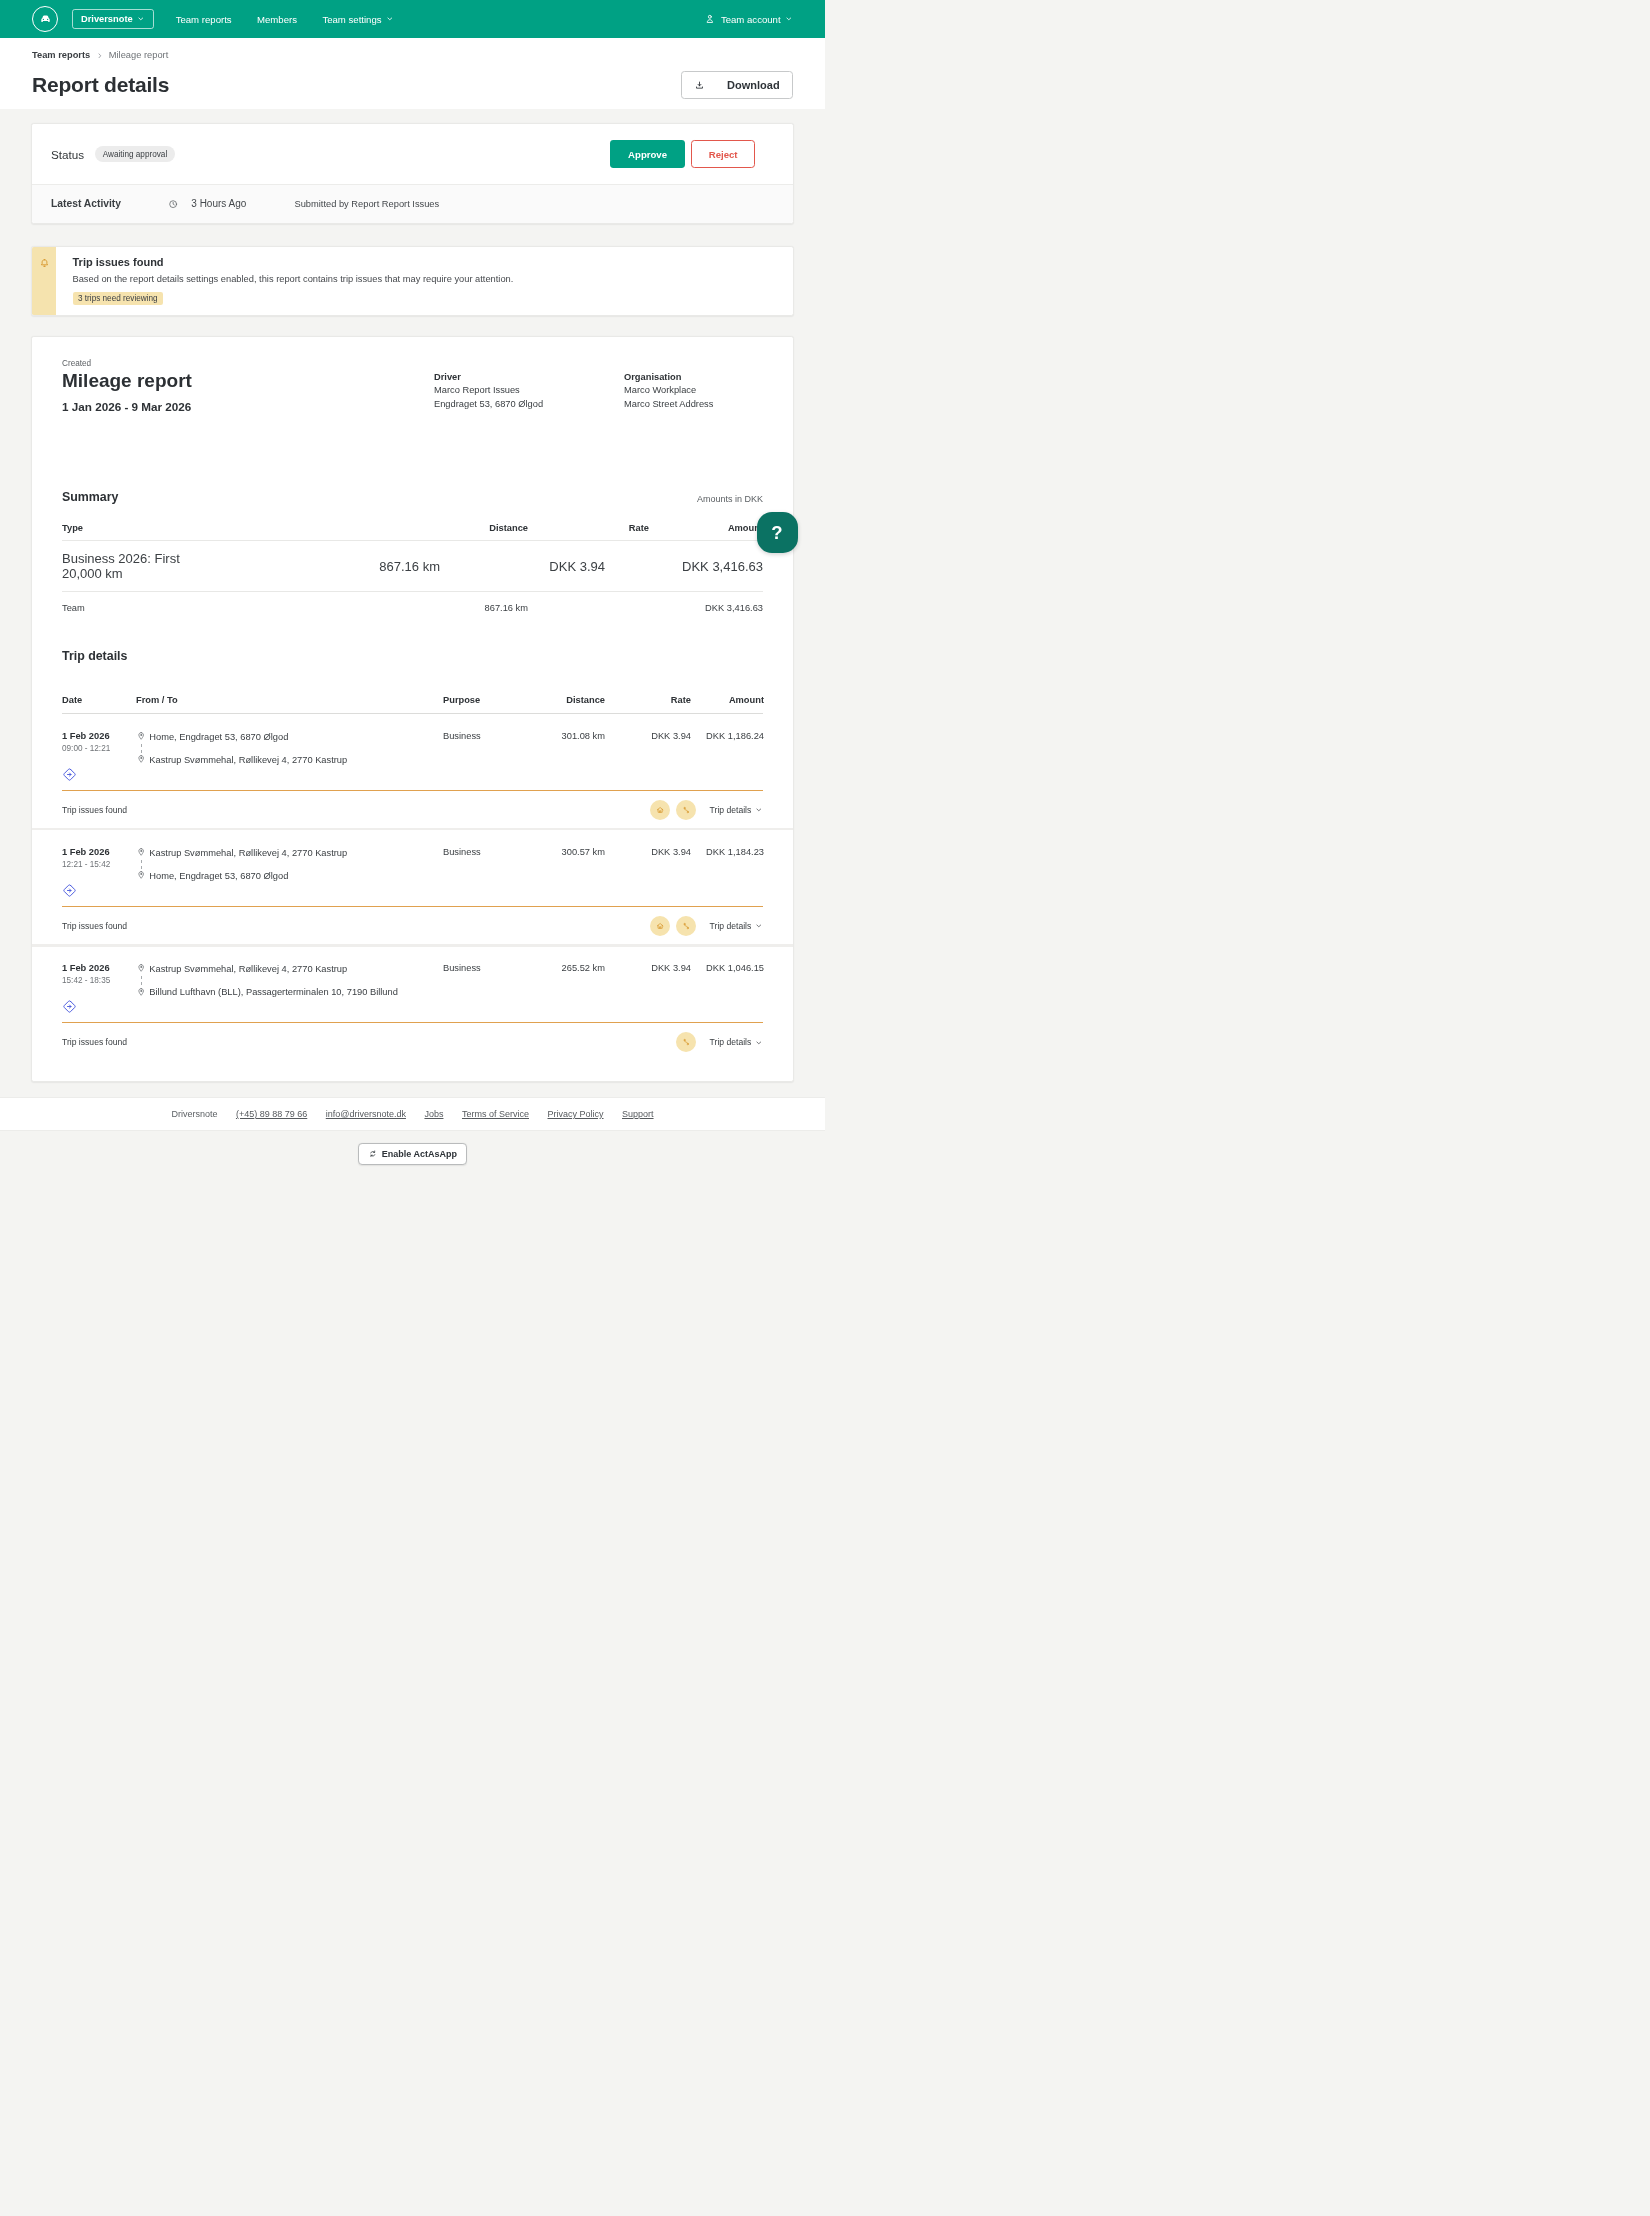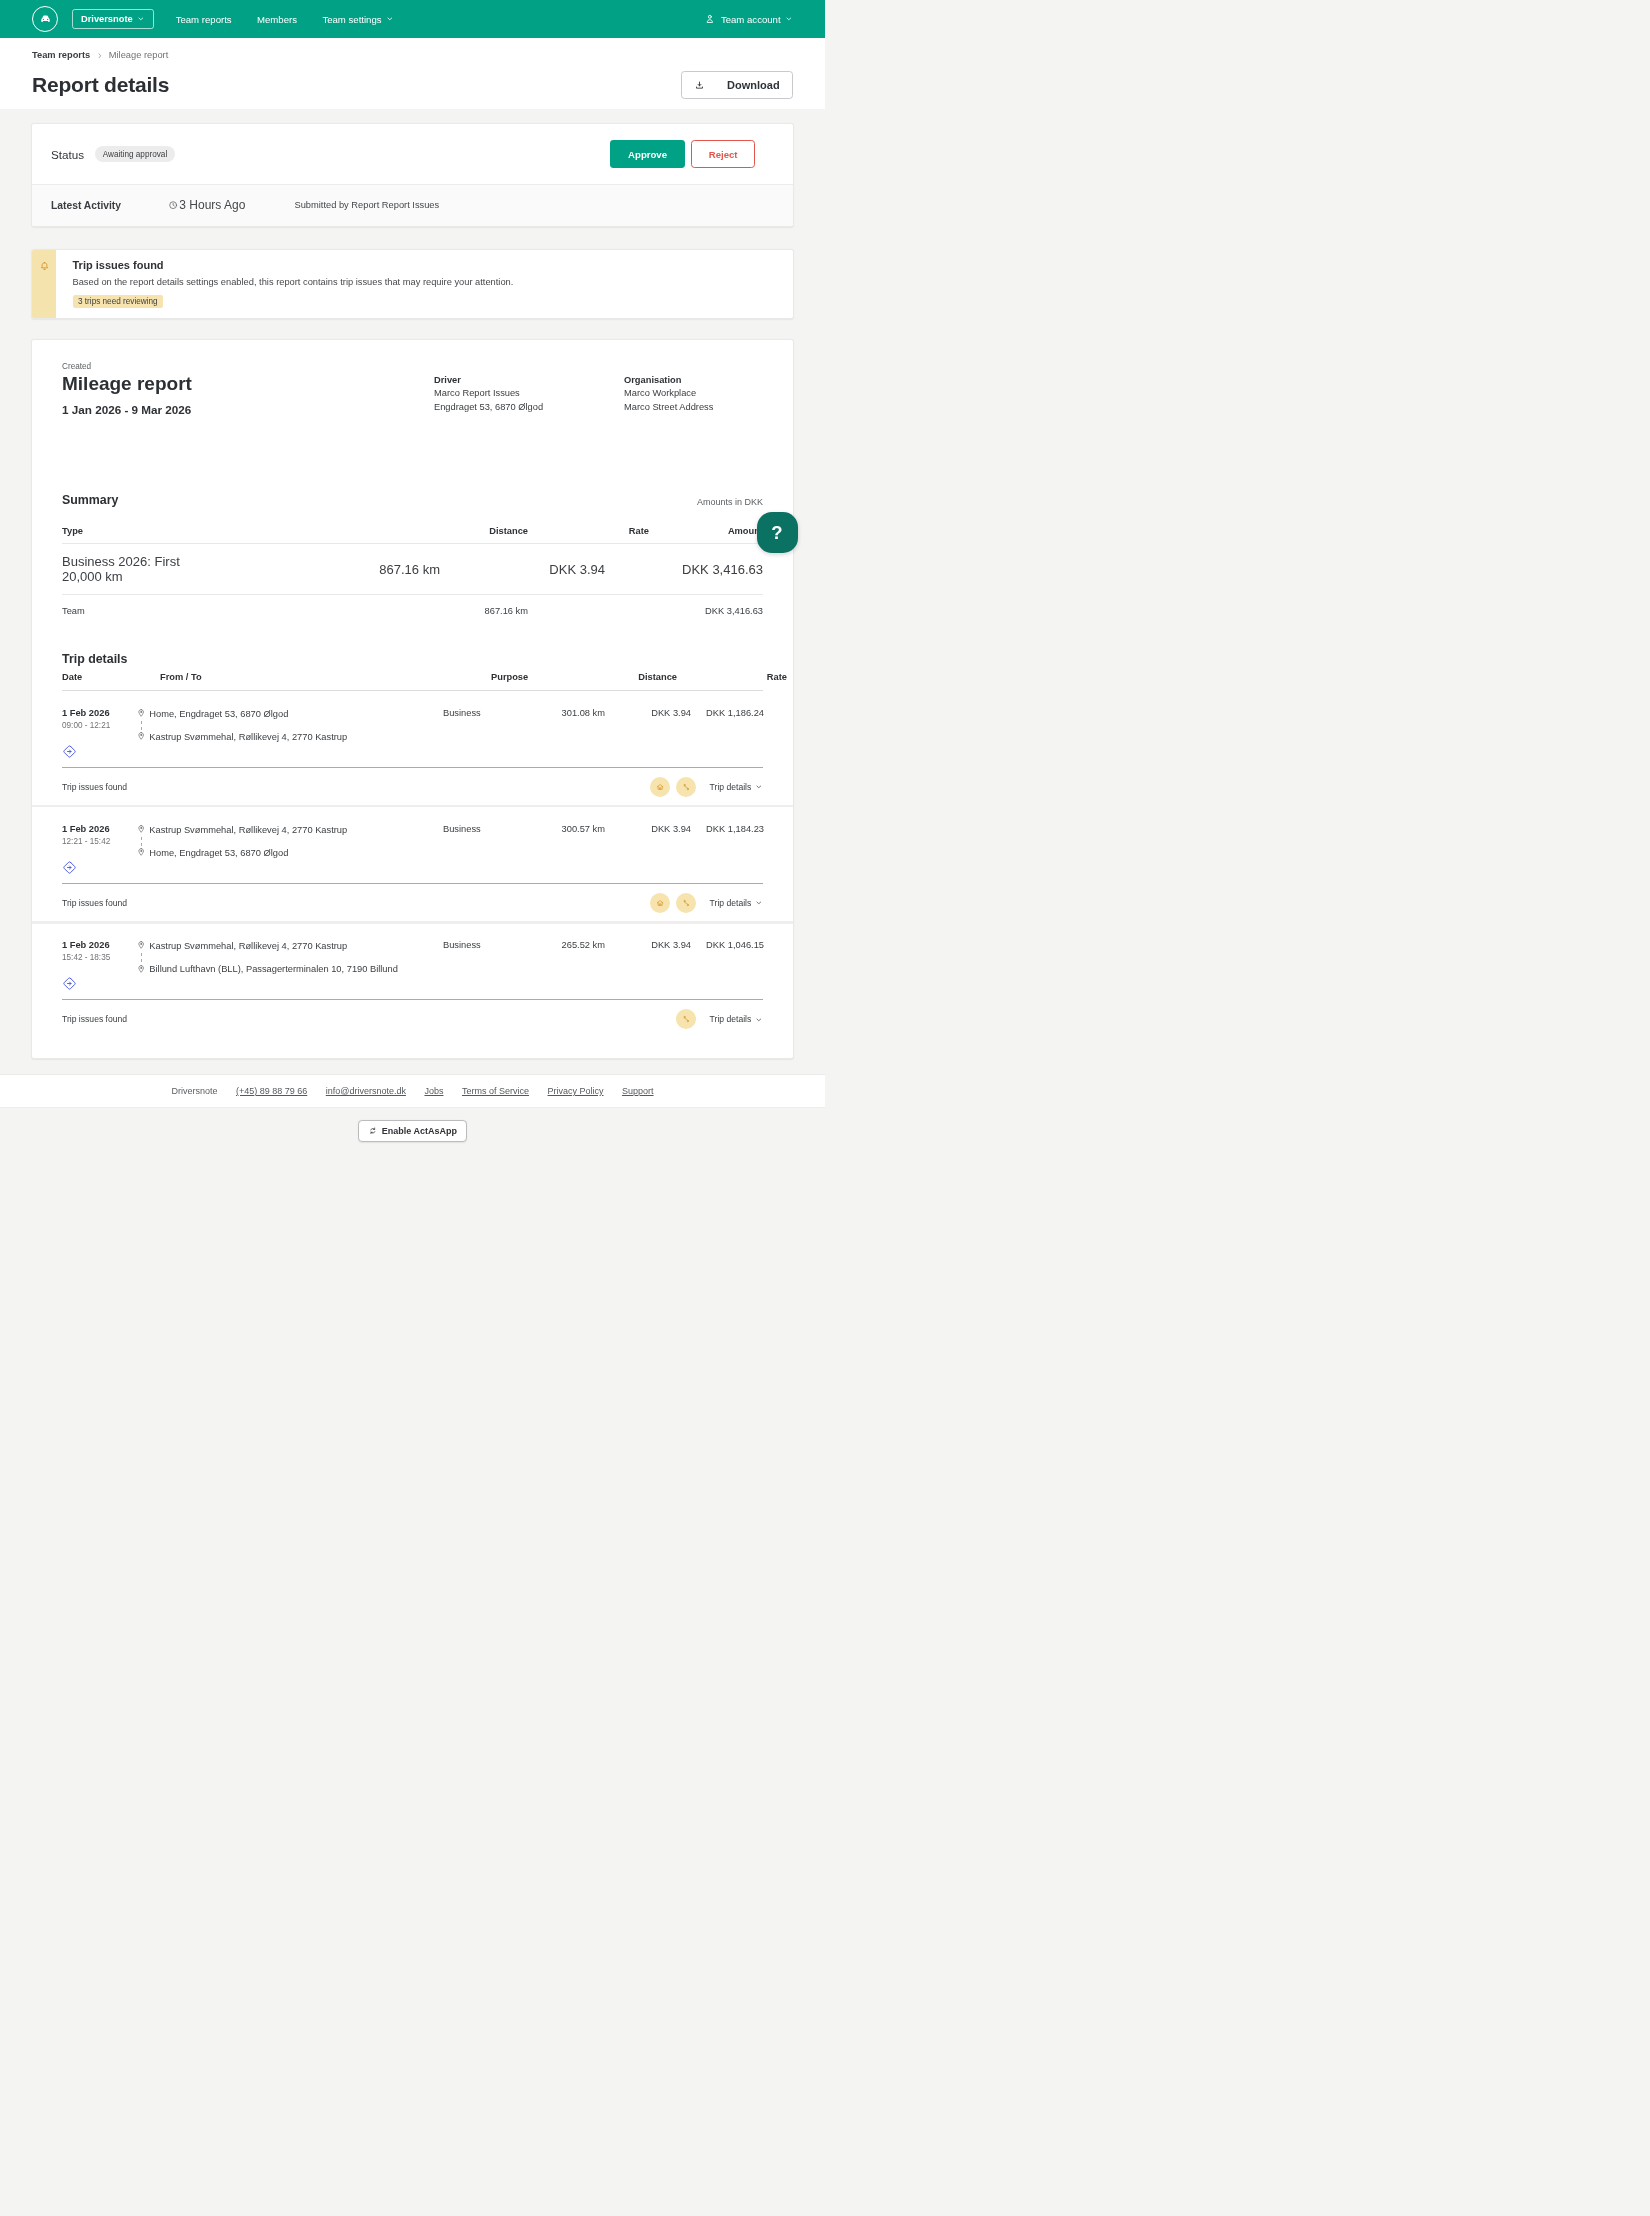--- a/index.html
+++ b/index.html
@@ -29,21 +29,21 @@
 
   
   .status-row { display:flex; align-items:center; padding:16px 19px; }
   .status-label { font-size:11.7px; color:#33373a; }
   .status-badge { margin-left:11px; background:#ececec; color:#3d4145; font-size:8.2px; padding:3.4px 7.6px; border-radius:8.2px; }
   .status-actions { margin-left:auto; display:flex; gap:6.2px; padding-right:19px; }
   .btn-approve { background:#00a184; color:#fff; border:none; border-radius:3.4px; padding:7.6px 18px; font-size:9.6px; font-weight:700; cursor:pointer; }
   .btn-reject { background:#fff; color:#e2574c; border:0.7px solid #e2574c; border-radius:3.4px; padding:7.6px 16.5px; font-size:9.6px; font-weight:700; cursor:pointer; }
   .activity-row { display:flex; align-items:center; border-top:0.7px solid #ececea; background:#fafafa; padding:13px 19px 13.7px; border-radius:0 0 2.7px 2.7px; }
   .activity-label { font-size:10.3px; font-weight:700; color:#3a3e42; width:117px; }
-  .activity-time { display:flex; align-items:center; gap:1px; font-size:12px; color:#44484c; width:110px; }
+  .activity-time { display:flex; align-items:center; gap:13px; font-size:10px; color:#44484c; width:110px; }
   .activity-text { font-size:9.3px; color:#44484c; margin-left:16.5px; }
 
   
   .alert-card { margin-top:22px; display:flex; overflow:hidden; }
   .alert-strip { width:24px; background:#f5e3ae; display:flex; justify-content:center; padding-top:10.3px; flex:0 0 auto; }
   .alert-body { padding:9px 16.5px 9.6px; }
   .alert-title { font-size:11px; font-weight:700; color:#2e3236; }
   .alert-text { margin-top:6.2px; font-size:9.3px; color:#46494d; }
   .alert-badge { display:inline-block; margin-top:7.6px; background:#f6e3ae; color:#3d4145; font-size:8.2px; padding:2.1px 5.5px; border-radius:2.1px; }
 
@@ -62,21 +62,21 @@
   .amounts-note { font-size:9px; color:#5c6064; }
   .s-row { display:grid; grid-template-columns:1fr 194px 121px 114px; align-items:center; }
   .s-head { margin-top:15px; padding:4.1px 0 6.9px; border-bottom:1.4px solid #e8e8e6; font-size:9.3px; font-weight:700; color:#2e3236; }
   .s-data { padding:10.3px 0; border-bottom:1.4px solid #e8e8e6; font-size:13px; color:#3c4044;gap:44px; }
   .s-total { padding:10.3px 0 0; font-size:9.3px; color:#3c4044; }
   .col-r { text-align:right; }
 
   
   .trips-section { margin-top:36px; }
   .t-grid { display:grid; grid-template-columns:74px 307px 82px 80px 86px 73px; }
-  .t-head { margin-top:1px; padding:5.5px 0 8.2px; border-bottom:0.7px solid #dcdcda; font-size:9.3px; font-weight:700; color:#2e3236;gap:24px; }
+  .t-head { margin-top:27px; padding:5.5px 0 8.2px; border-bottom:0.7px solid #dcdcda; font-size:9.3px; font-weight:700; color:#2e3236; }
   .trips-list { margin:0 -30px; }
   .trip-block { padding:0 30px; }
   .trip-divider { height:2.1px; background:#efeeec; }
   .trip-content { padding-top:16.5px; align-items:start; font-size:9.3px; color:#3c4044; }
   .trip-date { font-size:9.3px; font-weight:700; color:#2e3236; }
   .trip-time { font-size:8.2px; color:#6f7377; margin-top:3.4px; }
   .trip-kind { margin-top:13.7px; }
   .stop { display:flex; align-items:flex-start; gap:3px; }
   .stop-text { padding-top:0.7px; }
   .connector { margin-left:4.8px; height:9px; border-left:0.7px dashed #a7abae; margin-top:1.4px; margin-bottom:1.4px; }

